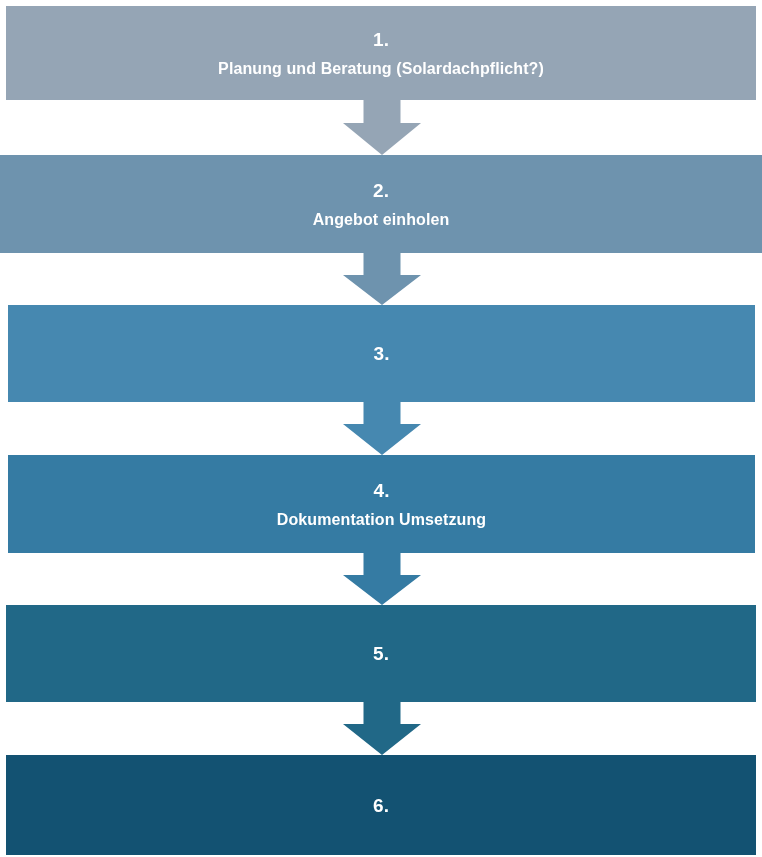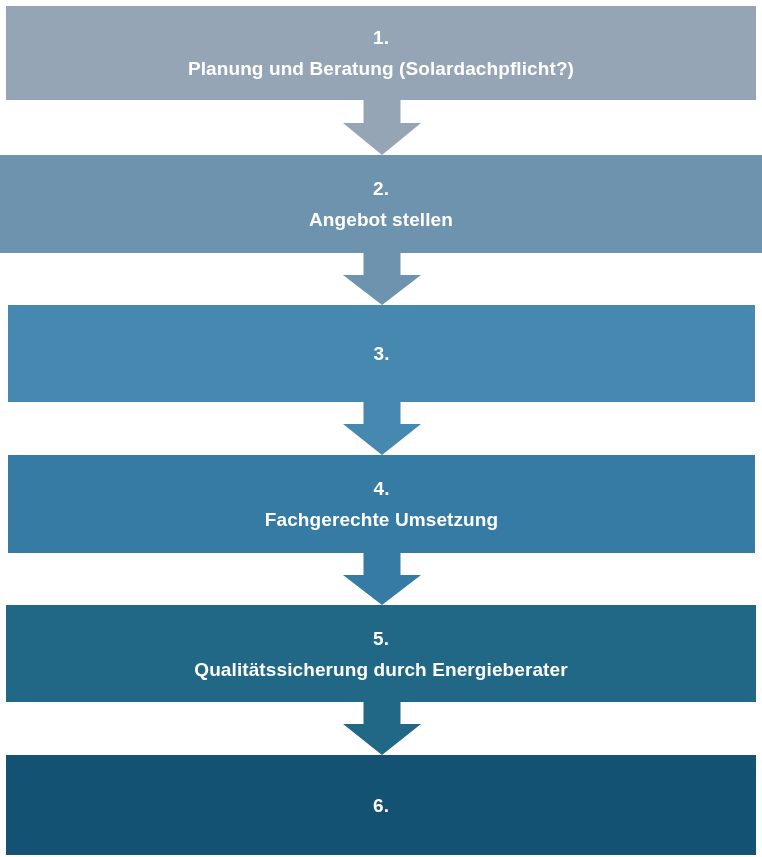--- a/index.html
+++ b/index.html
@@ -29,21 +29,21 @@
   .step-number {
     color: #ffffff;
     font-size: 19px;
     font-weight: bold;
     line-height: 1.0;
     letter-spacing: 0.2px;
     text-align: center;
   }
   .step-label {
     color: #ffffff;
-    font-size: 19px;
+    font-size: 16px;
     font-weight: bold;
     line-height: 1.0;
     letter-spacing: 0.1px;
     text-align: center;
     margin-top: 12px;
     white-space: nowrap;
   }
   .flow-arrow {
     position: absolute;
     display: block;
@@ -67,29 +67,28 @@
     </svg>
     <svg class="flow-arrow" width="78" height="53" viewBox="0 0 78 53" style="left: 343px; top: 702px;">
       <polygon points="20.5,0 57.5,0 57.5,22 78,22 39,53 0,22 20.5,22" fill="#216887"></polygon>
     </svg>
     <div class="flow-step" style="left: 6px; top: 6px; width: 750px; height: 94px; background: rgb(149, 165, 181);">
       <div class="step-number">1.</div>
       <div class="step-label">Planung und Beratung (Solardachpflicht?)</div>
     </div>
     <div class="flow-step" style="left: 0px; top: 155px; width: 762px; height: 98px; background: rgb(110, 147, 174);">
       <div class="step-number">2.</div>
-      <div class="step-label">Angebot stellen</div>
+      <div class="step-label">Angebot einholen</div>
     </div>
     <div class="flow-step" style="left: 8px; top: 305px; width: 747px; height: 97px; background: rgb(70, 136, 176);">
       <div class="step-number">3.</div>
     </div>
     <div class="flow-step" style="left: 8px; top: 455px; width: 747px; height: 98px; background: rgb(53, 123, 163);">
       <div class="step-number">4.</div>
-      <div class="step-label">Fachgerechte Umsetzung</div>
+      <div class="step-label">Dokumentation Umsetzung</div>
     </div>
     <div class="flow-step" style="left: 6px; top: 605px; width: 750px; height: 97px; background: rgb(33, 104, 135);">
       <div class="step-number">5.</div>
-      <div class="step-label">Qualitätssicherung durch Energieberater</div>
     </div>
     <div class="flow-step" style="left: 6px; top: 755px; width: 750px; height: 100px; background: rgb(19, 82, 114);">
       <div class="step-number">6.</div>
     </div>
   </div>
 
 </body></html>

